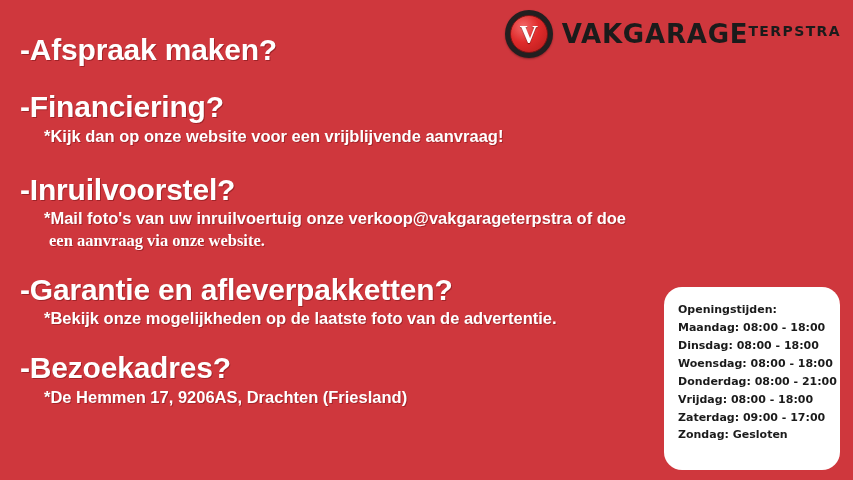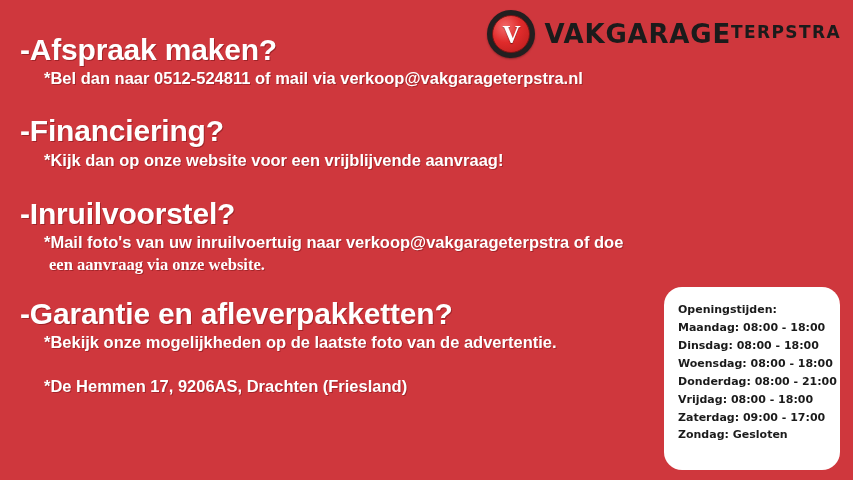--- a/index.html
+++ b/index.html
@@ -46,21 +46,21 @@
   .logo-words { display:flex; flex-direction:row; line-height:1; }
   .logo-main {
     color:#1b1b1b;
     font-size:26px;
     font-weight:bold;
     letter-spacing:.8px;
     font-family:"DejaVu Sans", sans-serif;
   }
   .logo-sub {
     color:#1b1b1b;
-    font-size:17px;
+    font-size:14px;
     font-weight:bold;
     letter-spacing:1.4px;
     margin-top:3px;
     font-family:"DejaVu Sans", sans-serif;
   }
 
   
   .sections {
     position:absolute;
     left:0; top:16px;
@@ -127,42 +127,42 @@
   <div class="logo-words">
     <span class="logo-main">VAKGARAGE</span>
     <span class="logo-sub">TERPSTRA</span>
   </div>
 </div>
 
 <div class="sections">
 
   <div class="section s-afspraak">
     <div class="sec-head">-Afspraak maken?</div>
-    <div class="sec-body">*Bel dan naar 0512-524811 of mail via verkoop@vakgarageterpstra.nl</div>
   </div>
 
   <div class="section s-financ">
     <div class="sec-head">-Financiering?</div>
     <div class="sec-body">*Kijk dan op onze website voor een vrijblijvende aanvraag!</div>
   </div>
 
   <div class="section s-inruil">
     <div class="sec-head">-Inruilvoorstel?</div>
     <div class="sec-body">
-      <span>*Mail foto's van uw inruilvoertuig naar verkoop@vakgarageterpstra of doe</span>
+      <span>*Mail foto's van uw inruilvoertuig onze verkoop@vakgarageterpstra of doe</span>
       <span class="cont">een aanvraag via onze website.</span>
     </div>
   </div>
 
   <div class="section s-garantie">
     <div class="sec-head">-Garantie en afleverpakketten?</div>
     <div class="sec-body">*Bekijk onze mogelijkheden op de laatste foto van de advertentie.</div>
   </div>
 
   <div class="section s-bezoek">
+    <div class="sec-head">-Bezoekadres?</div>
     <div class="sec-body">*De Hemmen 17, 9206AS, Drachten (Friesland)</div>
   </div>
 
 </div>
 
 <div class="hours-card">
   <div class="hours-line">Openingstijden:</div>
   <div class="hours-line">Maandag: 08:00 - 18:00</div>
   <div class="hours-line">Dinsdag: 08:00 - 18:00</div>
   <div class="hours-line">Woensdag: 08:00 - 18:00</div>

